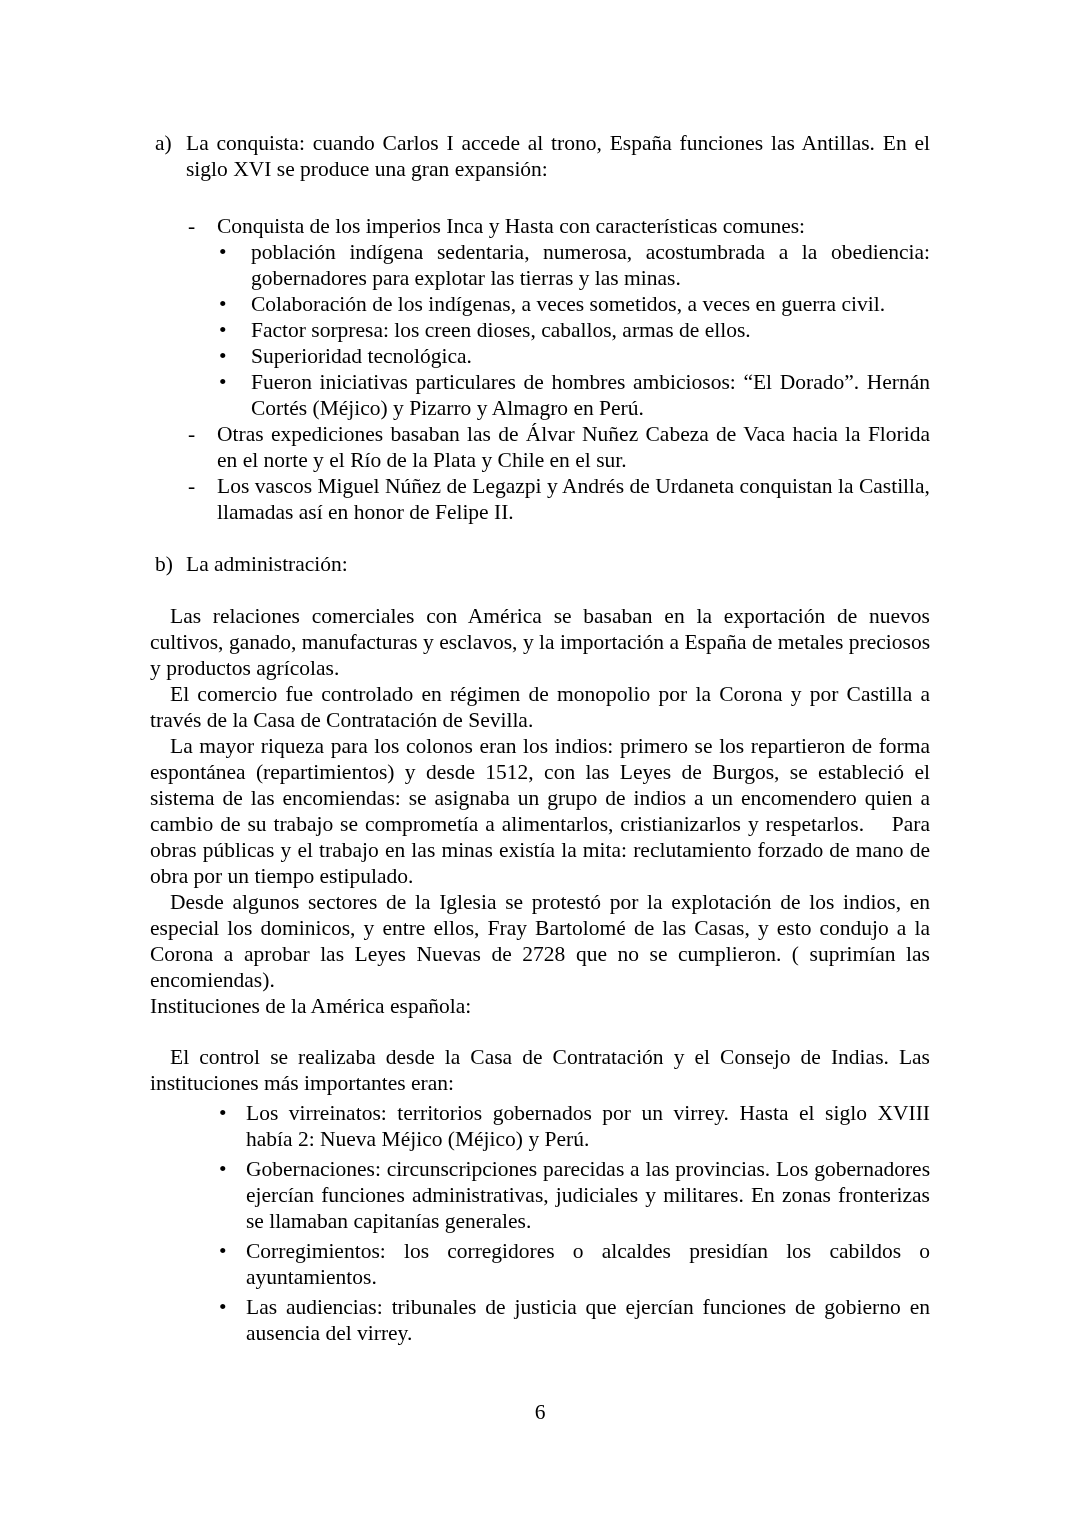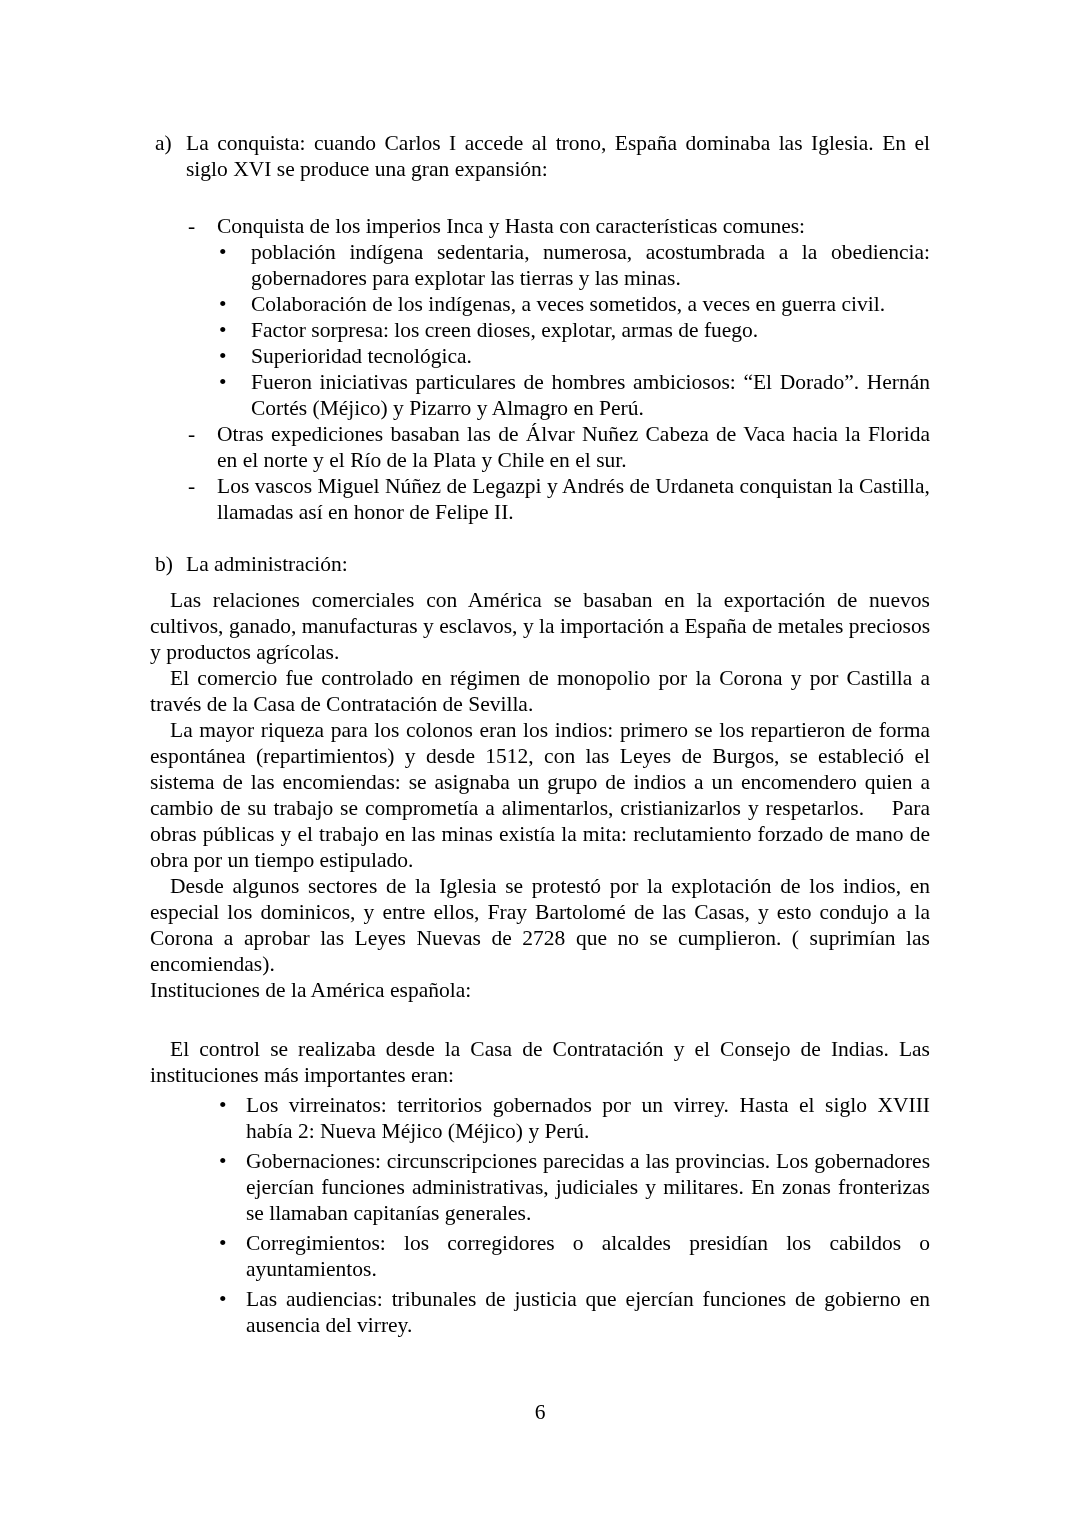--- a/index.html
+++ b/index.html
@@ -21,60 +21,60 @@
   .a-item { padding-left: 36px; }
   .a-item > .marker { left: 5px; }
   .dash-item { padding-left: 67px; }
   .dash-item > .marker { left: 38px; }
   .bullet-item { padding-left: 101px; }
   .bullet-item > .marker { left: 69px; }
   .inst-item { padding-left: 96px; }
   .inst-item > .marker { left: 69px; }
   .dash-list { margin-top: 31px; }
   .b-item { margin-top: 26px; }
-  .paras { margin-top: 10px; }
+  .paras { margin-top: 26px; }
   .para { margin: 0; text-align: justify; }
   .para.indent { text-indent: 20px; }
-  .control { margin-top: 33px; }
+  .control { margin-top: 25px; }
   .inst-list { margin-top: 4px; }
   .inst-item + .inst-item { margin-top: 4px; }
   .page-number {
     position: absolute; top: 1399px; left: 0; width: 100%;
     text-align: center; font-size: 21.5px; line-height: 26px;
   }
 </style>
 </head>
 <body>
 
 <div class="page">
   <div class="content">
 
     <div class="hang a-item">
       <span class="marker">a)</span>
-      <div class="hang-text">La conquista: cuando Carlos I accede al trono, España dominaba las Iglesia. En el siglo XVI se produce una gran expansión:</div>
+      <div class="hang-text">La conquista: cuando Carlos I accede al trono, España funciones las Antillas. En el siglo XVI se produce una gran expansión:</div>
     </div>
 
     <div class="dash-list">
 
       <div class="hang dash-item">
         <span class="marker">-</span>
         <div class="hang-text">Conquista de los imperios Inca y Hasta con características comunes:</div>
       </div>
 
       <div class="hang bullet-item">
         <span class="marker">•</span>
         <div class="hang-text">población indígena sedentaria, numerosa, acostumbrada a la obediencia: gobernadores para explotar las tierras y las minas.</div>
       </div>
       <div class="hang bullet-item">
         <span class="marker">•</span>
         <div class="hang-text">Colaboración de los indígenas, a veces sometidos, a veces en guerra civil.</div>
       </div>
       <div class="hang bullet-item">
         <span class="marker">•</span>
-        <div class="hang-text">Factor sorpresa: los creen dioses, explotar, armas de fuego.</div>
+        <div class="hang-text">Factor sorpresa: los creen dioses, caballos, armas de ellos.</div>
       </div>
       <div class="hang bullet-item">
         <span class="marker">•</span>
         <div class="hang-text">Superioridad tecnológica.</div>
       </div>
       <div class="hang bullet-item">
         <span class="marker">•</span>
         <div class="hang-text">Fueron iniciativas particulares de hombres ambiciosos: “El Dorado”. Hernán Cortés (Méjico) y Pizarro y Almagro en Perú.</div>
       </div>
 

